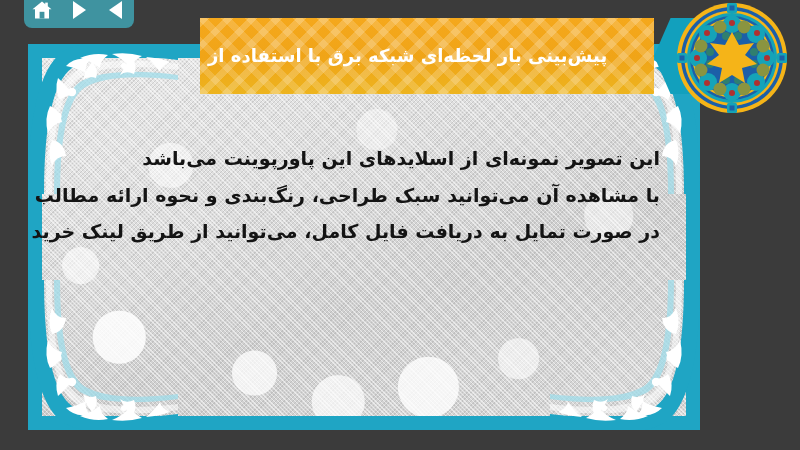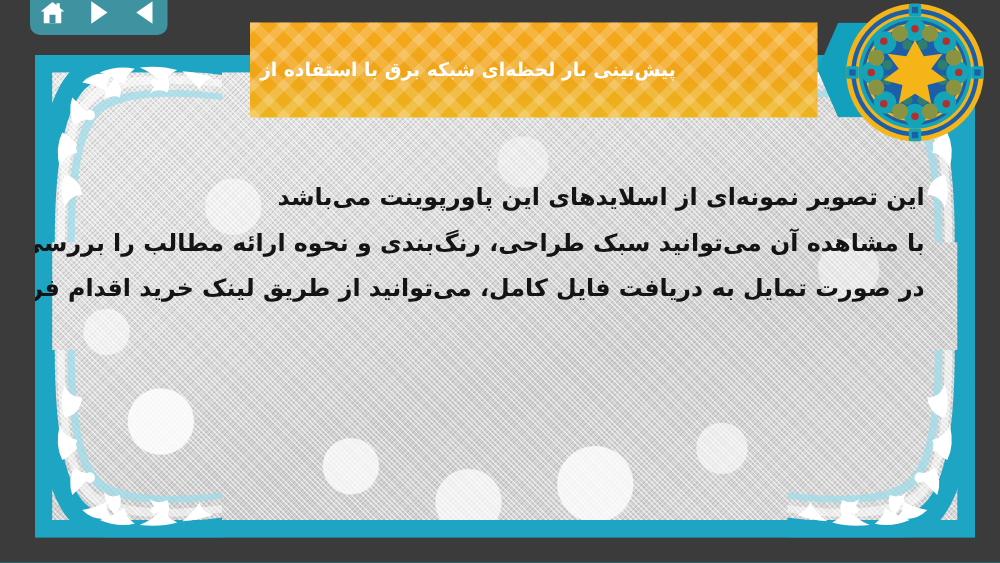--- a/index.html
+++ b/index.html
@@ -41,21 +41,21 @@
     width:0;height:0;
     border-top:9px solid transparent;
     border-bottom:9px solid transparent;
     border-left:13px solid #ffffff;
   }
 
   
   #slide{
     position:absolute;
     left:28px;top:44px;
-    width:752px;height:386px;
+    width:672px;height:386px;
     overflow:hidden;
     background:#1fa5c4;
   }
   
   #frame-band{
     position:absolute;inset:0;
     background:#1fa5c4;
   }
   
   #content-area{
@@ -104,21 +104,21 @@
       repeating-linear-gradient(135deg, rgba(255,255,255,.20) 0 7px, rgba(255,255,255,0) 7px 17px),
       repeating-linear-gradient(45deg, rgba(255,255,255,.16) 0 7px, rgba(255,255,255,0) 7px 17px),
       linear-gradient(180deg,#f5a81c 0%,#f0a417 52%,#edb41f 100%);
     display:flex;flex-direction:column;
     align-items:flex-end;justify-content:center;
     padding:2px 16px 2px 8px;box-sizing:border-box;
     overflow:hidden;
   }
   .banner-line{
     color:#ffffff;
-    font-size:15px;
+    font-size:18px;
     line-height:1.48;
     font-weight:bold;
     white-space:nowrap;
     direction:rtl;
     text-align:right;
   }
 
   
   #medallion{
     position:absolute;

